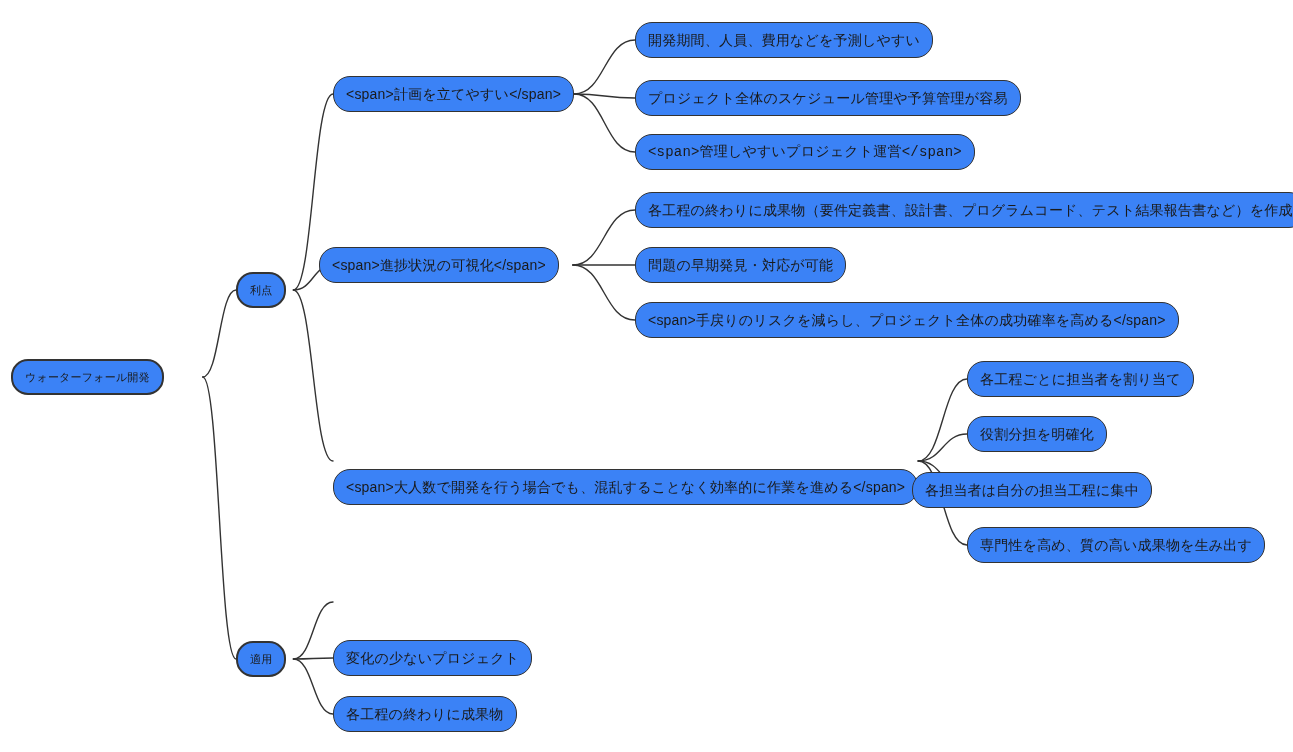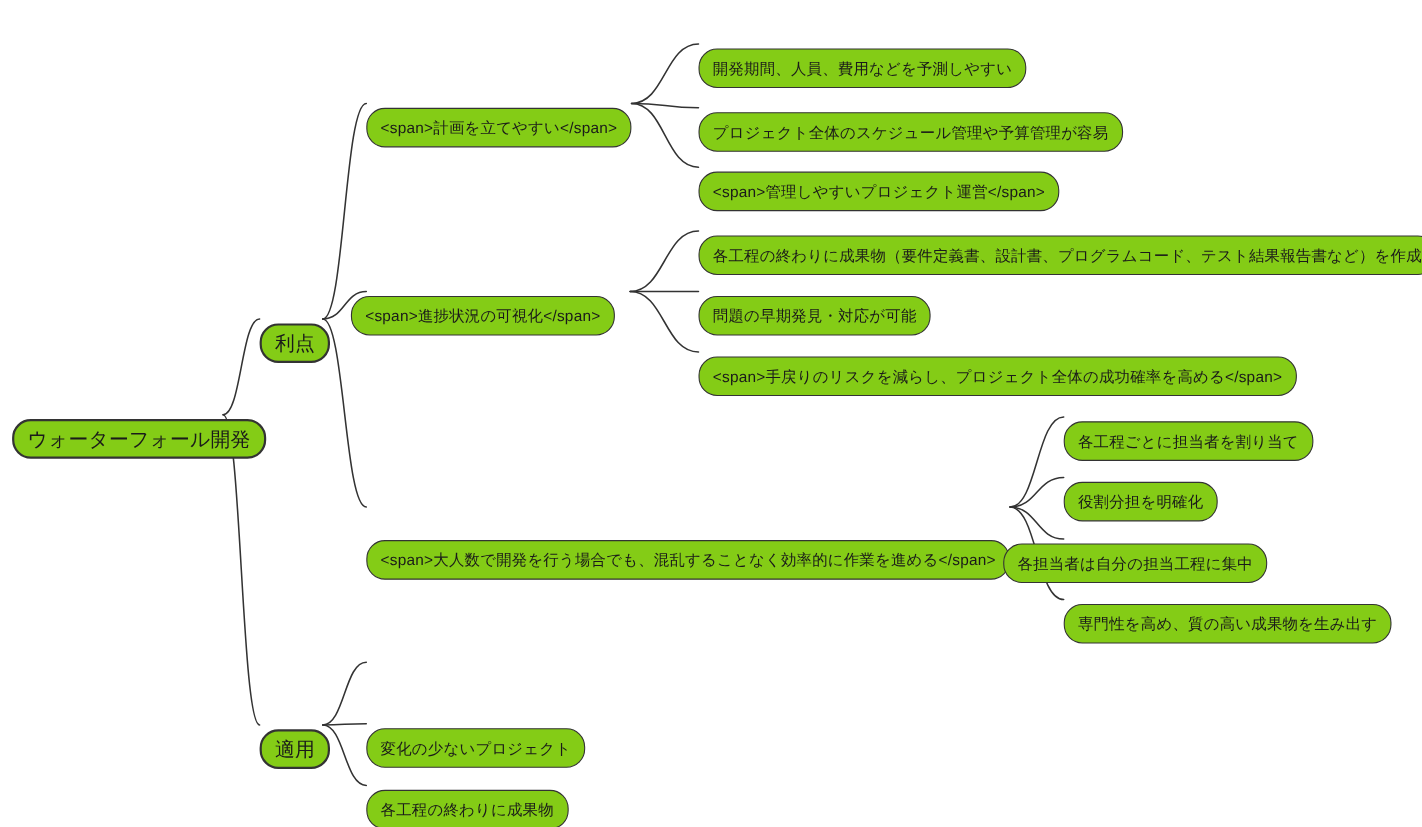--- a/index.html
+++ b/index.html
@@ -26,30 +26,29 @@
   }
   .node {
     position: absolute;
     z-index: 1;
     box-sizing: border-box;
     height: 36px;
     display: inline-flex;
     align-items: center;
     white-space: nowrap;
     padding: 0 12px;
-    background: #84cc16;
+    background: #3b82f6;
     border: 1.5px solid #333333;
     border-radius: 17px;
     font-size: 14px;
     color: #1a1a1a;
-    margin-top: 22px;
   }
   .node.root, .node.branch {
     border-width: 2px;
-    font-size: 18px;
+    font-size: 11px;
   }
   .node .lbl {
     display: inline-block;
     line-height: 1;
     letter-spacing: 0.2px;
   }
 </style>
 </head>
 <body>
 
@@ -83,21 +82,21 @@
     </div>
   <div class="node sub" style="left: 333px; top: 76px;">
       <span class="lbl">&lt;span&gt;計画を立てやすい&lt;/span&gt;</span>
     </div>
   <div class="node leaf" style="left: 635px; top: 22px;">
       <span class="lbl">開発期間、人員、費用などを予測しやすい</span>
     </div>
   <div class="node leaf" style="left: 635px; top: 80px;">
       <span class="lbl">プロジェクト全体のスケジュール管理や予算管理が容易</span>
     </div>
-  <div class="node leaf" style="left: 635px; top: 134px;">
+  <div class="node leaf" style="left: 635px; top: 134px; font-family: Liberation Mono, monospace;">
       <span class="lbl">&lt;span&gt;管理しやすいプロジェクト運営&lt;/span&gt;</span>
     </div>
   <div class="node sub" style="left: 319px; top: 247px;">
       <span class="lbl">&lt;span&gt;進捗状況の可視化&lt;/span&gt;</span>
     </div>
   <div class="node leaf" style="left: 635px; top: 192px;">
       <span class="lbl">各工程の終わりに成果物（要件定義書、設計書、プログラムコード、テスト結果報告書など）を作成</span>
     </div>
   <div class="node leaf" style="left: 635px; top: 247px;">
       <span class="lbl">問題の早期発見・対応が可能</span>

